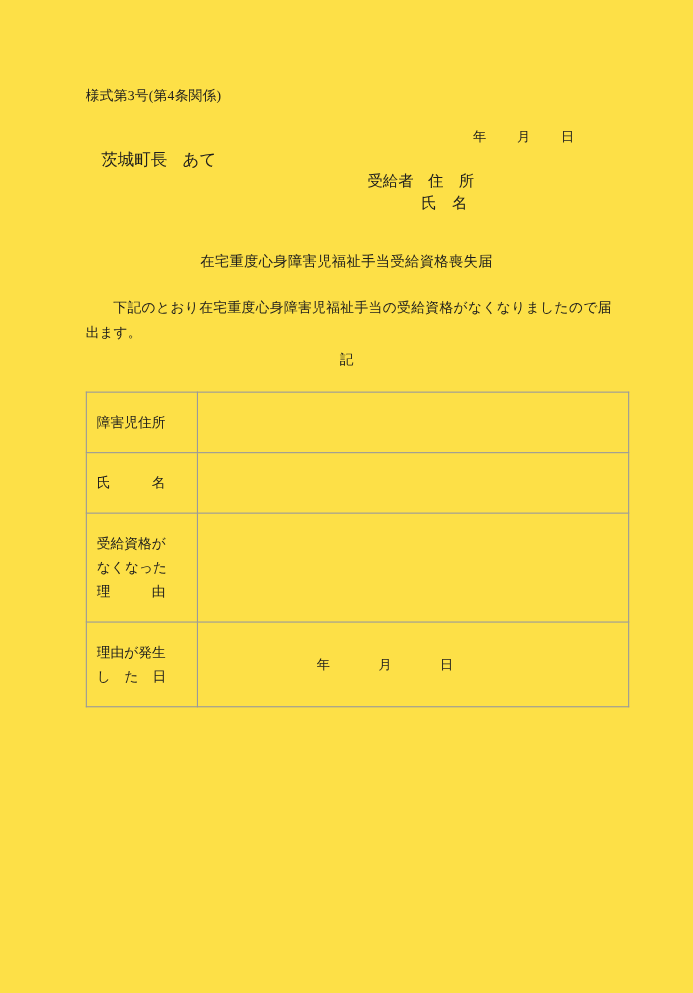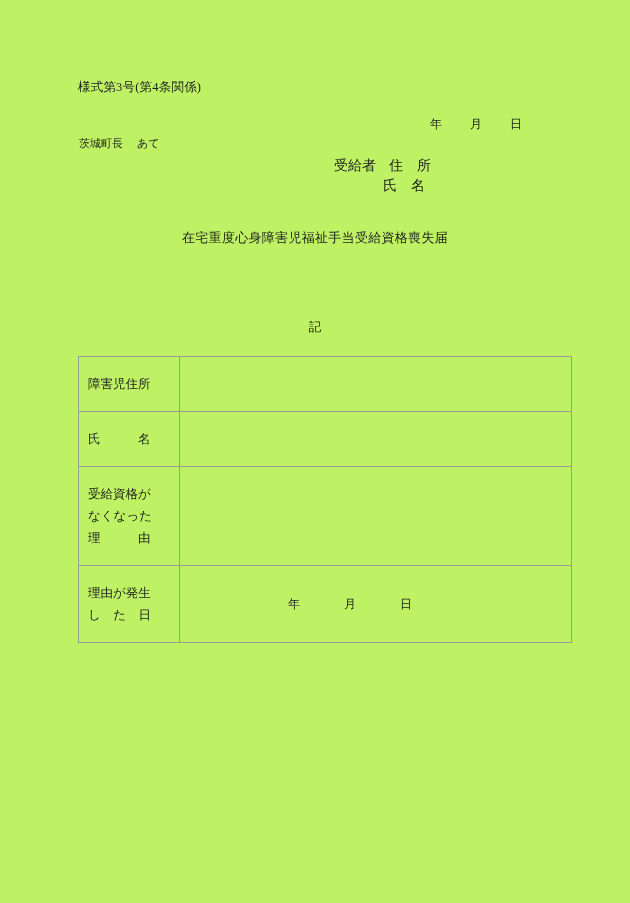--- a/index.html
+++ b/index.html
@@ -13,21 +13,21 @@
     font-family: "Liberation Serif", "DejaVu Serif", serif;
     color: #1d1d1d;
     position: relative;
     overflow: hidden;
   }
   .page {
     position: absolute;
     top: 0; left: 0;
     width: 630px;
     height: 903px;
-    background: #bef264;
+    background: #fde047;
   }
   .abs { position: absolute; }
 
   
   .form-number {
     left: 78px;
     top: 79px;
     font-size: 12.5px;
     letter-spacing: 0.2px;
     white-space: nowrap;
@@ -38,23 +38,23 @@
     left: 430px;
     top: 116px;
     font-size: 12px;
     white-space: nowrap;
   }
   .date-line .d-year { margin-right: 28px; }
   .date-line .d-month { margin-right: 28px; }
 
   
   .addressee {
-    left: 79px;
+    left: 92px;
     top: 136px;
-    font-size: 11px;
+    font-size: 15px;
     white-space: nowrap;
   }
   .addressee .ad-to { margin-left: 14px; }
 
   
   .recipient {
     left: 334px;
     top: 156px;
     font-size: 14px;
     line-height: 20px;
@@ -161,20 +161,21 @@
     <div class="rc-row1">
       <span>受給者</span><span class="sp"></span><span>住　所</span>
     </div>
     <div class="rc-row2">
       <span>氏　名</span>
     </div>
   </div>
 
   <div class="abs doc-title">在宅重度心身障害児福祉手当受給資格喪失届</div>
 
+  <div class="abs body-text">下記のとおり在宅重度心身障害児福祉手当の受給資格がなくなりましたので届出ます。</div>
 
   <div class="abs ki-mark">記</div>
 
   <table class="abs form-table">
     <tbody>
       <tr class="row-addr">
         <td class="label">
           <span class="lbl-lines">
             <span class="lbl-line">障害児住所</span>
           </span>

